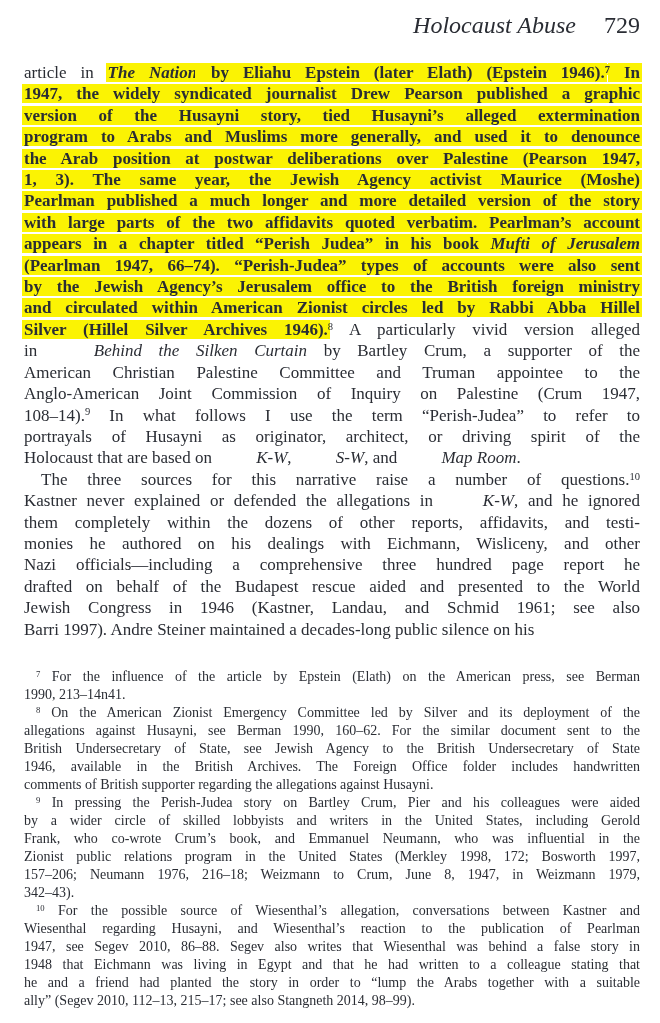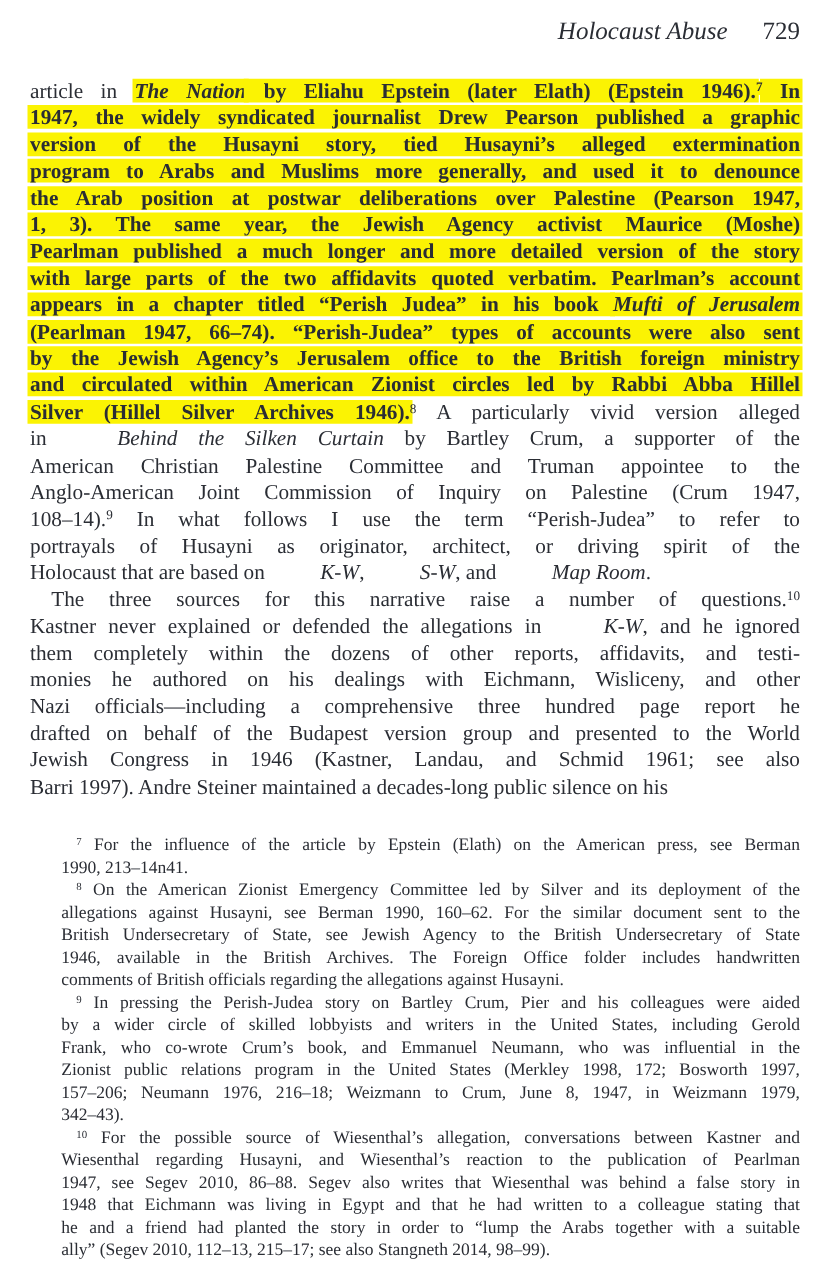--- a/index.html
+++ b/index.html
@@ -14,31 +14,31 @@
     box-sizing:border-box;
     padding:14px 20px 0 24px;
     background:var(--paper);
     color:var(--ink);
     font-family:"Liberation Serif","DejaVu Serif",serif;
     overflow:hidden;
   }
   .header{
     display:flex;justify-content:flex-end;align-items:center;
     gap:28px;
-    font-size:20px;line-height:22px;
+    font-size:24px;line-height:22px;
     margin-bottom:26px;
   }
   .running-title{font-style:italic;}
   .body-block{margin:0;}
   .bline{
     font-size:17px;line-height:21.4px;
     text-align:justify;text-align-last:justify;
     white-space:normal;
   }
-  .fns{margin-top:28px;margin-left:25px;}
+  .fns{margin-top:28px;}
   .fline{
     font-size:14px;line-height:18px;
     text-align:justify;text-align-last:justify;
   }
   .last{text-align-last:left;}
   .body-block .ind{text-indent:17px;}
   .fns .ind{text-indent:12px;}
   .i{font-style:italic;margin-left:40px;}
   .sup{
     font-size:0.62em;
@@ -76,32 +76,32 @@
       <div class="bline"><span>American Christian Palestine Committee and Truman appointee to the</span></div>
       <div class="bline"><span>Anglo-American Joint Commission of Inquiry on Palestine (Crum 1947,</span></div>
       <div class="bline"><span>108–14).</span><span class="sup">9</span><span> In what follows I use the term “Perish-Judea” to refer to</span></div>
       <div class="bline"><span>portrayals of Husayni as originator, architect, or driving spirit of the</span></div>
       <div class="bline last"><span>Holocaust that are based on </span><span class="i">K-W</span><span>, </span><span class="i">S-W</span><span>, and </span><span class="i">Map Room</span><span>.</span></div>
       <div class="bline ind"><span>The three sources for this narrative raise a number of questions.</span><span class="sup">10</span></div>
       <div class="bline"><span>Kastner never explained or defended the allegations in </span><span class="i">K-W</span><span>, and he ignored</span></div>
       <div class="bline"><span>them completely within the dozens of other reports, affidavits, and testi-</span></div>
       <div class="bline"><span>monies he authored on his dealings with Eichmann, Wisliceny, and other</span></div>
       <div class="bline"><span>Nazi officials—including a comprehensive three hundred page report he</span></div>
-      <div class="bline"><span>drafted on behalf of the Budapest version group and presented to the World</span></div>
+      <div class="bline"><span>drafted on behalf of the Budapest rescue aided and presented to the World</span></div>
       <div class="bline"><span>Jewish Congress in 1946 (Kastner, Landau, and Schmid 1961; see also</span></div>
       <div class="bline last"><span>Barri 1997). Andre Steiner maintained a decades-long public silence on his</span></div>
     </div>
   <div class="fns" id="footnote-block">
       <div class="fline ind"><span class="sup">7</span><span> For the influence of the article by Epstein (Elath) on the American press, see Berman</span></div>
       <div class="fline last"><span>1990, 213–14n41.</span></div>
       <div class="fline ind"><span class="sup">8</span><span> On the American Zionist Emergency Committee led by Silver and its deployment of the</span></div>
       <div class="fline"><span>allegations against Husayni, see Berman 1990, 160–62. For the similar document sent to the</span></div>
       <div class="fline"><span>British Undersecretary of State, see Jewish Agency to the British Undersecretary of State</span></div>
       <div class="fline"><span>1946, available in the British Archives. The Foreign Office folder includes handwritten</span></div>
-      <div class="fline last"><span>comments of British officials regarding the allegations against Husayni.</span></div>
+      <div class="fline last"><span>comments of British supporter regarding the allegations against Husayni.</span></div>
       <div class="fline ind"><span class="sup">9</span><span> In pressing the Perish-Judea story on Bartley Crum, Pier and his colleagues were aided</span></div>
       <div class="fline"><span>by a wider circle of skilled lobbyists and writers in the United States, including Gerold</span></div>
       <div class="fline"><span>Frank, who co-wrote Crum’s book, and Emmanuel Neumann, who was influential in the</span></div>
       <div class="fline"><span>Zionist public relations program in the United States (Merkley 1998, 172; Bosworth 1997,</span></div>
       <div class="fline"><span>157–206; Neumann 1976, 216–18; Weizmann to Crum, June 8, 1947, in Weizmann 1979,</span></div>
       <div class="fline last"><span>342–43).</span></div>
       <div class="fline ind"><span class="sup">10</span><span> For the possible source of Wiesenthal’s allegation, conversations between Kastner and</span></div>
       <div class="fline"><span>Wiesenthal regarding Husayni, and Wiesenthal’s reaction to the publication of Pearlman</span></div>
       <div class="fline"><span>1947, see Segev 2010, 86–88. Segev also writes that Wiesenthal was behind a false story in</span></div>
       <div class="fline"><span>1948 that Eichmann was living in Egypt and that he had written to a colleague stating that</span></div>

